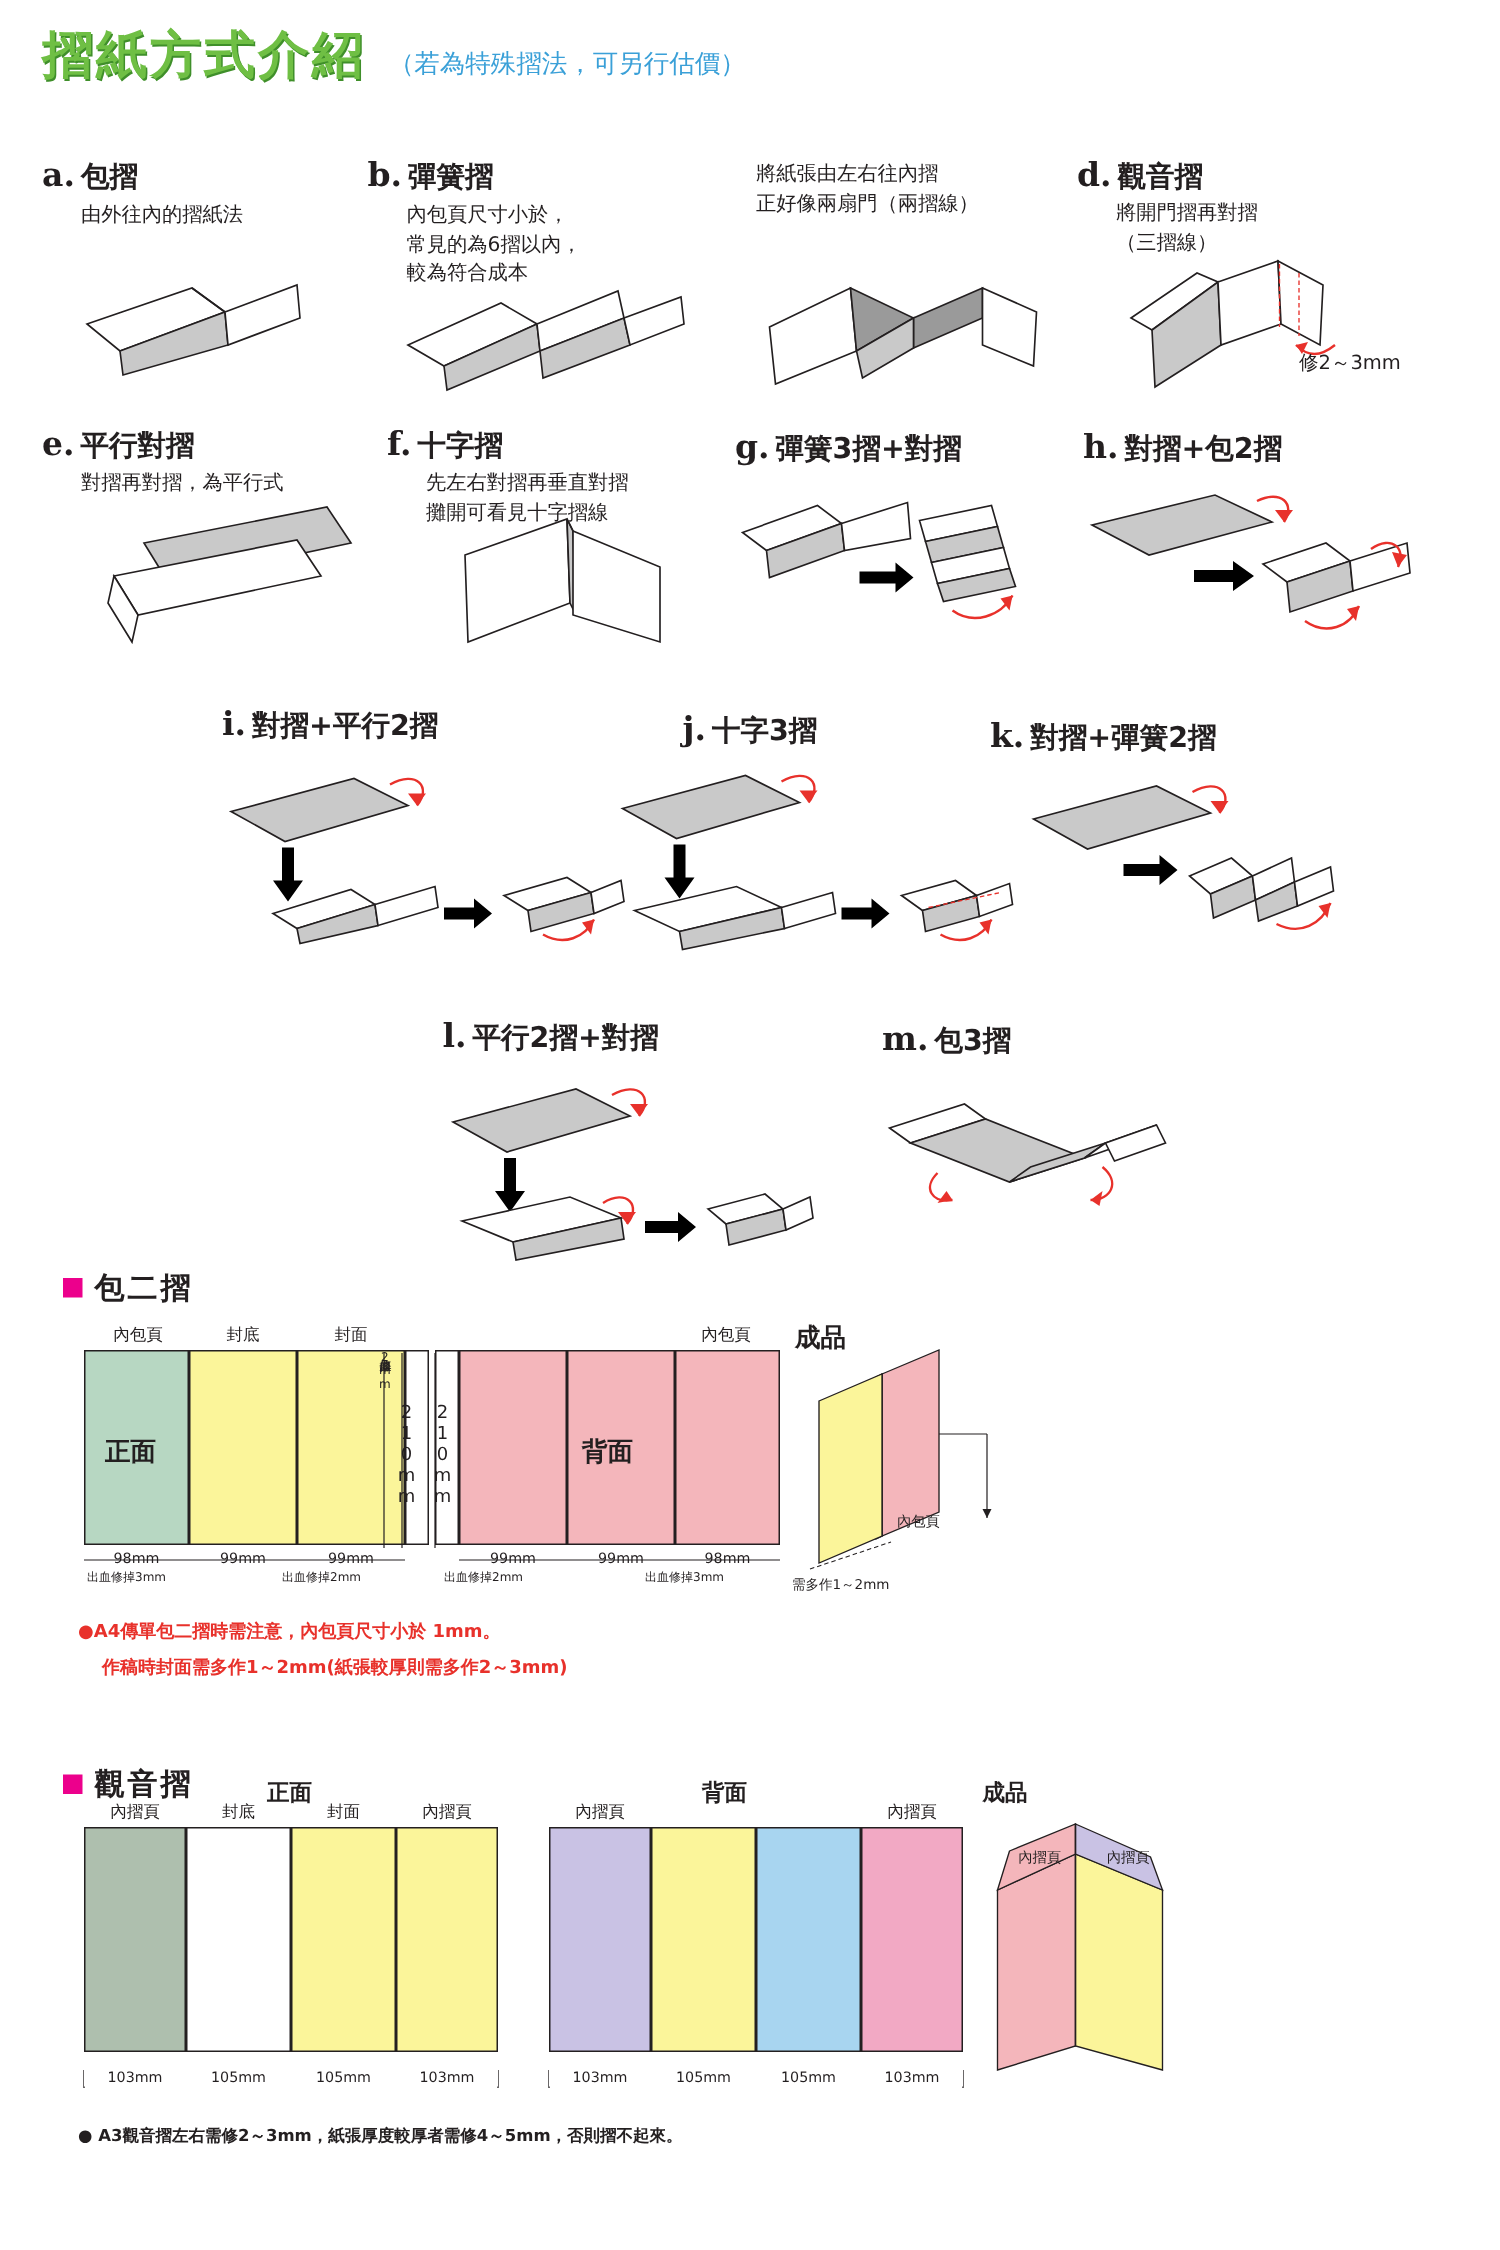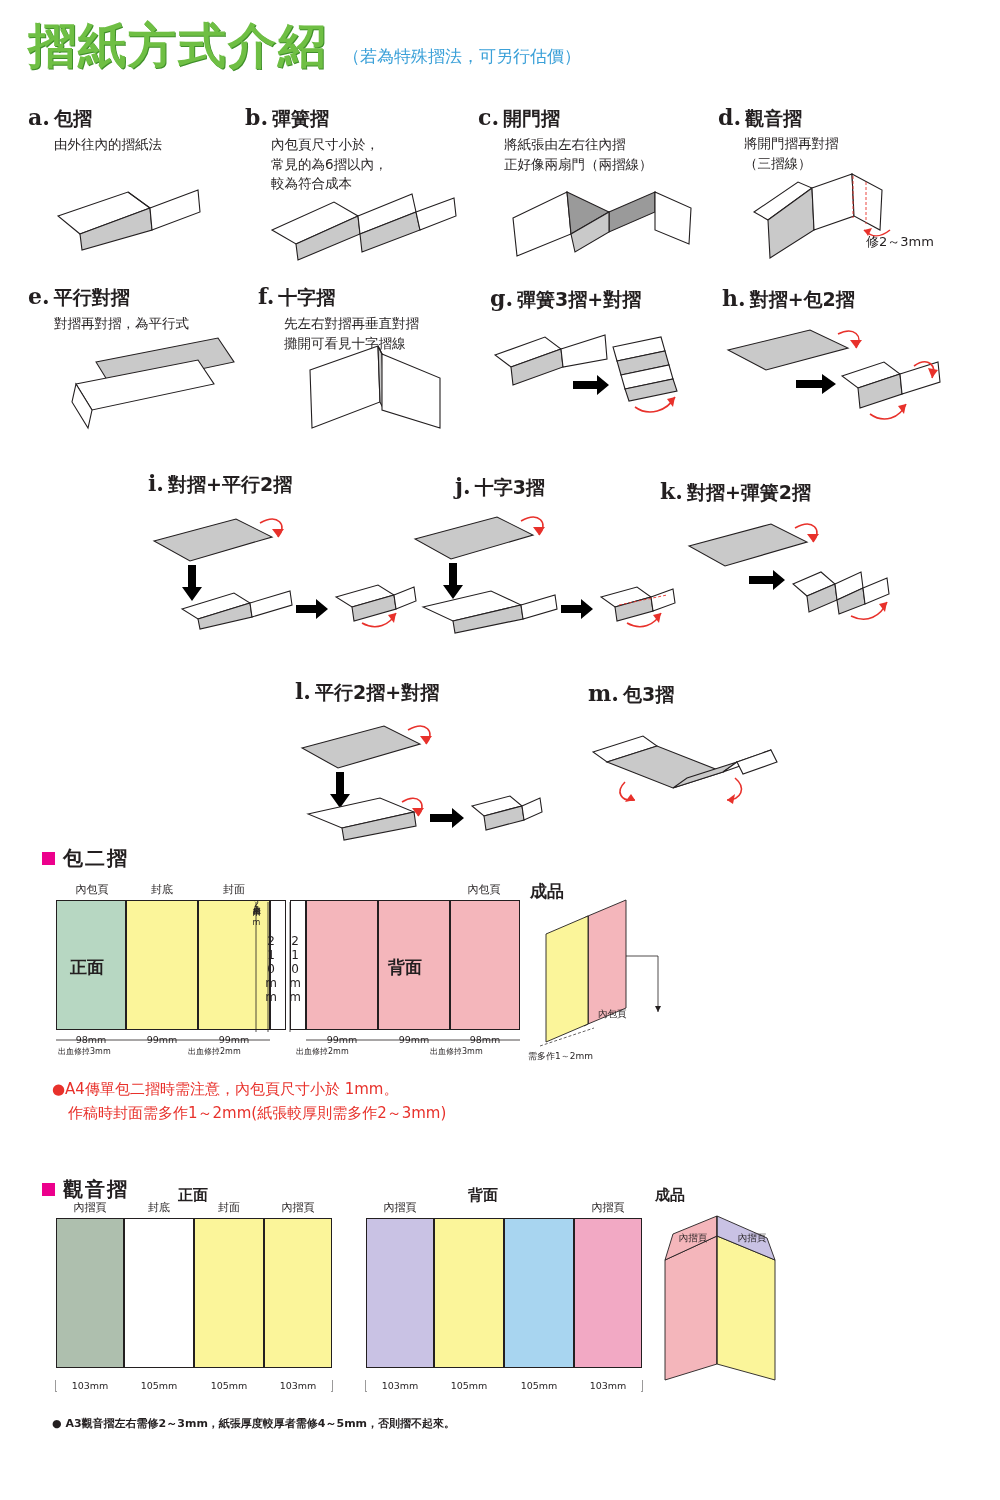--- a/index.html
+++ b/index.html
@@ -9,21 +9,21 @@
     font-family:"DejaVu Sans","Liberation Sans",sans-serif;
     color:#231f20;
     overflow:hidden;
   }
   .abs{position:absolute;}
 
   
   #header{top:14px;left:28px;width:950px;height:52px;}
   #header .title{
     font-family:"DejaVu Sans","Liberation Sans",sans-serif;
-    font-size:48px;font-weight:bold;color:#6fbf44;letter-spacing:2px;
+    font-size:34px;font-weight:bold;color:#6fbf44;letter-spacing:2px;
     display:inline-block;vertical-align:baseline;
     text-shadow:1px 1px 0 #3f8f2a;
   }
   #header .subtitle{
     display:inline-block;vertical-align:baseline;
     font-size:17px;color:#3aa0d8;margin-left:10px;
   }
 
   
   .item-letter{font-size:22px;font-weight:bold;font-family:"DejaVu Serif","Liberation Serif",serif;}
@@ -50,21 +50,21 @@
   .sect-title span.txt{vertical-align:middle;letter-spacing:2px;}
 
   
   .panelbox{position:absolute;border:1px solid #231f20;box-sizing:border-box;}
   .panel-lbl{position:absolute;font-size:11px;color:#231f20;text-align:center;}
   .big-lbl{position:absolute;font-size:17px;font-weight:bold;}
   .dim{position:absolute;font-size:9.5px;text-align:center;}
   .tiny{position:absolute;font-size:8px;}
   .vert{writing-mode:vertical-rl;text-orientation:upright;}
 
-  .note{position:absolute;font-size:15px;font-weight:normal;color:#e8312b;line-height:1.5;}
+  .note{position:absolute;font-size:12px;font-weight:bold;color:#e8312b;line-height:1.5;}
   .note .bullet{color:#e8312b;}
   .note-blk{position:absolute;font-size:11px;font-weight:bold;color:#231f20;}
 
   .mini{position:absolute;font-size:9.5px;text-align:center;}
 </style>
 </head>
 <body>
 
 <div class="abs" id="header">
   <span class="title">摺紙方式介紹</span>
@@ -90,21 +90,20 @@
 </div>
 <svg class="abs" style="left:262px;top:182px;" width="200" height="80">
   <polygon class="pg" points="10,48 72,20 96,34 34,62"></polygon>
   <polygon class="pgs" points="34,62 96,34 98,52 36,78"></polygon>
   <polygon class="pg" points="96,34 150,12 154,30 98,52"></polygon>
   <polygon class="pgs" points="98,52 154,30 158,48 100,70"></polygon>
   <polygon class="pg" points="154,30 192,16 194,34 158,48"></polygon>
 </svg>
 
 <div class="cell" style="left:478px;top:104px;width:230px;">
-  <div><span class="item-letter">c.</span><span class="item-name">開門摺</span></div>
   <div class="item-desc" style="margin-left:26px;white-space:pre-line;">將紙張由左右往內摺
 正好像兩扇門（兩摺線）</div>
 </div>
 <svg class="abs" style="left:505px;top:178px;" width="190" height="85">
   <polygon class="pg" points="8,40 62,14 66,56 12,78"></polygon>
   <polygon class="pgd" points="62,14 104,34 66,56"></polygon>
   <polygon class="pgd" points="104,34 150,14 150,34 104,54"></polygon>
   <polygon class="pg" points="150,14 186,30 184,66 150,52"></polygon>
   <polygon class="pgs" points="66,56 104,34 104,54 70,74"></polygon>
 </svg>

